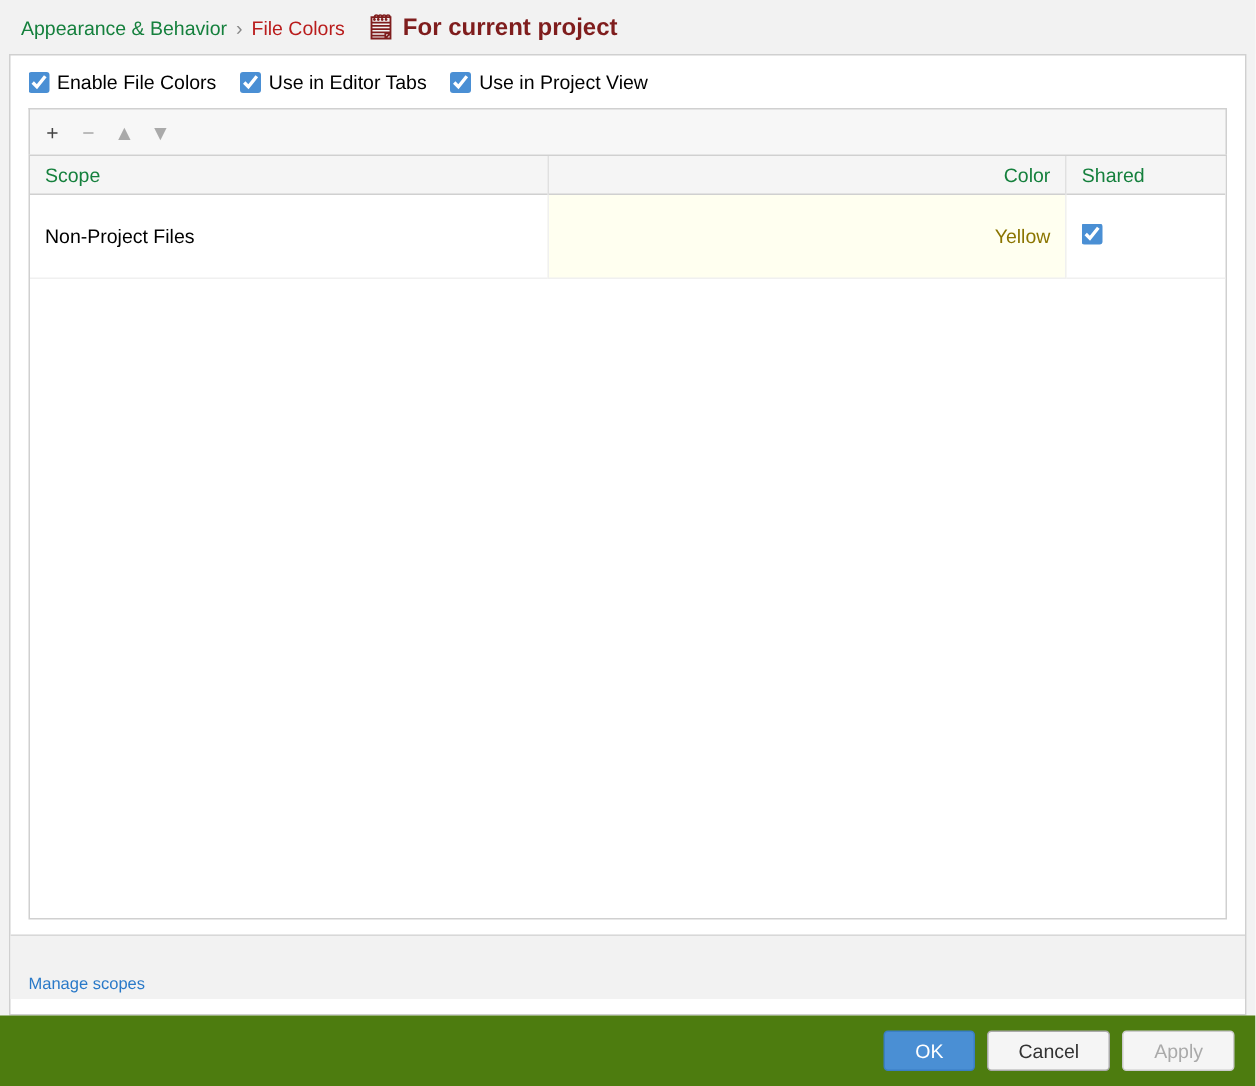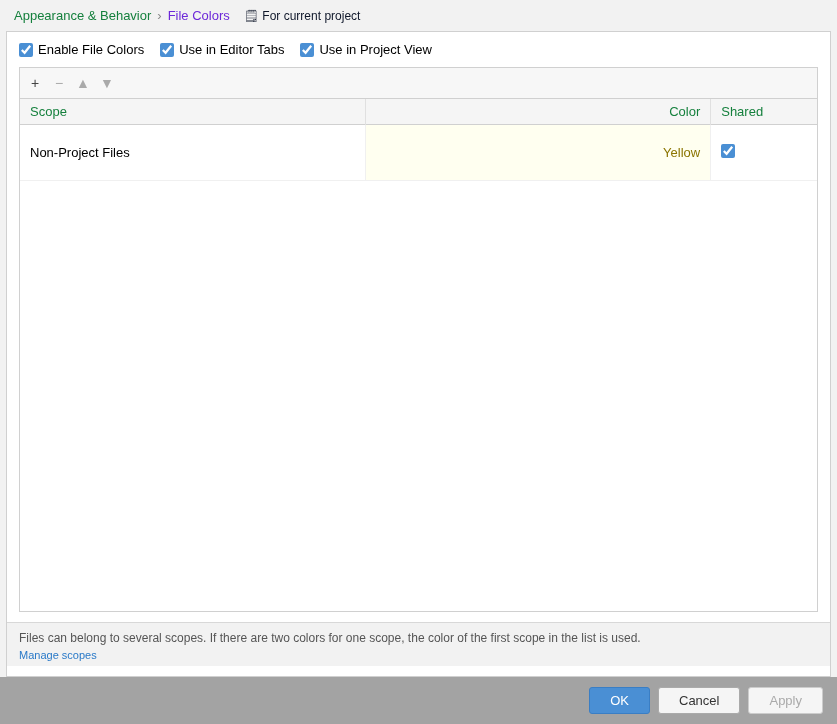--- a/index.html
+++ b/index.html
@@ -20,30 +20,31 @@
       color: #555;
       display: flex;
       align-items: center;
       gap: 6px;
       background: #f2f2f2;
     }
     .breadcrumb-bar .bc-link {
       color: #15803d;
     }
     .breadcrumb-bar .bc-current {
-      color: #6d28d9;
+      color: #b91c1c;
       font-weight: 500;
     }
     .breadcrumb-bar .bc-arrow {
       color: #888;
     }
     .breadcrumb-bar .bc-project {
-      color: #0f172a;
-      font-size: 12px;
+      color: #7f1d1d;
+      font-size: 16px;
       margin-left: 8px;
+      font-weight: bold;
     }
 
     
     .content-area {
       flex: 1;
       background: #ffffff;
       margin: 0 6px;
       border: 1px solid #d0d0d0;
       display: flex;
       flex-direction: column;
@@ -173,21 +174,21 @@
       margin-top: 4px;
     }
 
     
     .bottom-bar {
       display: flex;
       justify-content: flex-end;
       align-items: center;
       gap: 8px;
       padding: 10px 14px;
-      background: #a3a3a3;
+      background: #4d7c0f;
     }
     .btn {
       padding: 5px 20px;
       border-radius: 3px;
       font-size: 13px;
       cursor: pointer;
       border: 1px solid #aaa;
       background: #f5f5f5;
       color: #333;
     }
@@ -254,21 +255,20 @@
       <tr>
             <td class="col-scope">Non-Project Files</td>
             <td class="col-color color-cell-yellow">Yellow</td>
             <td class="col-shared"><input type="checkbox" class="shared-checkbox" checked="" style=""></td>
           </tr>
         </tbody>
     </table>
   </div>
 
   <div class="info-section">
-    <span>Files can belong to several scopes. If there are two colors for one scope, the color of the first scope in the list is used.</span>
     <br>
     <a class="manage-scopes-link">Manage scopes</a>
   </div>
 
 </div>
 
 <div class="bottom-bar">
   <button class="btn btn-ok">OK</button>
   <button class="btn">Cancel</button>
   <button class="btn btn-apply">Apply</button>

